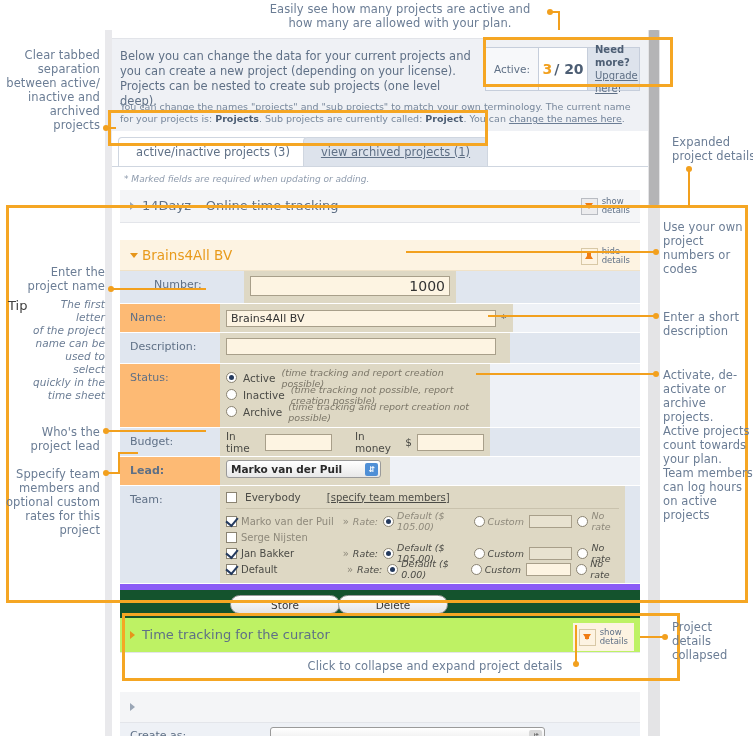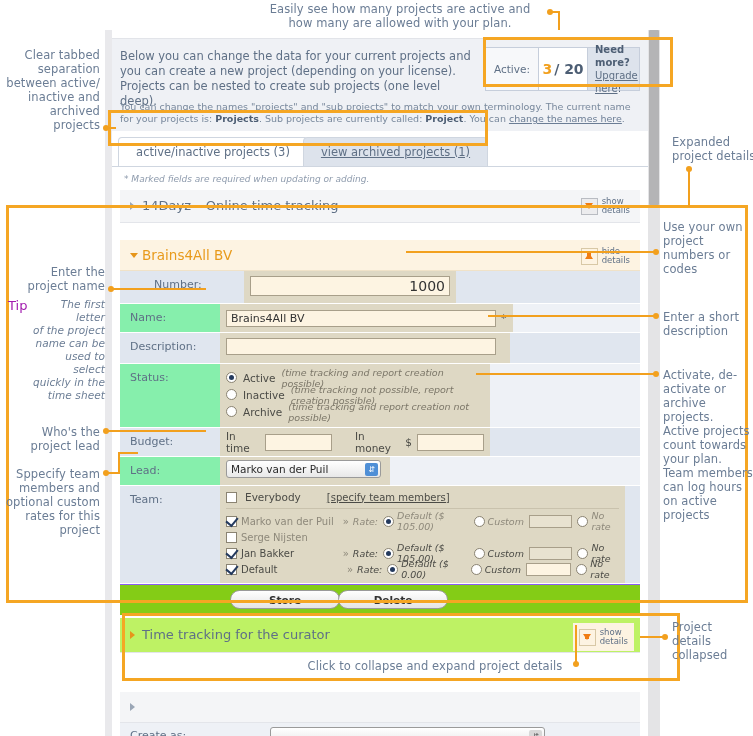--- a/index.html
+++ b/index.html
@@ -20,21 +20,21 @@
     font-family:"DejaVu Sans", sans-serif;
     font-size:11.5px;
     line-height:14px;
     letter-spacing:.1px;
   }
   .anno.right{text-align:right;}
   .anno.center{text-align:center;}
   .anno.left{text-align:left;}
   .anno.italic{font-style:italic;font-size:10.5px;line-height:13px;}
   .tipword{
-    color:#a21caf;font-size:13px;font-style:normal;
+    color:#404040;font-size:13px;font-style:normal;
   }
 
   
   .oline{background:#f2a01e;position:absolute;}
   .odot{
     position:absolute;width:6px;height:6px;border-radius:50%;
     background:#f2a01e;
   }
   .obox{
     position:absolute;border:3px solid #f5a623;background:transparent;
@@ -175,21 +175,21 @@
   }
   .exp-head .title{
     position:absolute;left:22px;top:7px;font-size:13.5px;color:#e89a1c;
   }
   .exp-head .detbtn .ic{background:#fdf3e2;border-color:#d8c8a6;}
 
   .frow{
     position:relative;display:flex;border-bottom:1px solid #ffffff;
     background:#e0e6ef;min-height:28px;
   }
-  .frow.alt{background:#86efac;}
+  .frow.alt{background:#fdba74;}
   .flabel{
     width:100px;flex:0 0 100px;padding:7px 0 0 10px;
     font-size:11px;color:#5f7086;box-sizing:border-box;
   }
   .ffield{
     flex:1;background:#ded8c4;padding:5px 6px;box-sizing:border-box;
   }
   .inp{
     background:#fdf4e2;border:1px solid #a89f8a;box-sizing:border-box;
     height:17px;font-family:"DejaVu Sans",sans-serif;font-size:11px;color:#333;
@@ -230,21 +230,21 @@
   .mname{margin-left:4px;width:130px;}
   .rsep{color:#8e897b;margin-right:4px;}
   .ritalic{font-style:italic;font-size:9.5px;}
   .rate-inp{
     width:55px;height:13px;background:#fdf4e2;border:1px solid #a89f8a;
     box-sizing:border-box;margin:0 5px;
   }
   .rate-inp.dim{background:#e8e2d0;}
 
   .btnrow{
-    background:#84cc16;height:30px;position:relative;border-top:1px solid #8b5cf6;font-weight:bold;
+    background:#14532d;height:30px;position:relative;border-top:6px solid #8b5cf6;
   }
   .pillbtn{
     position:absolute;top:5px;height:19px;width:110px;
     border:1px solid #9a9a9a;border-radius:10px;
     background:linear-gradient(#ffffff,#e4e4e4);
     display:flex;align-items:center;justify-content:center;
     font-size:10.5px;color:#333;box-sizing:border-box;
   }
 
   .sel{
@@ -402,21 +402,21 @@
       <div class="ffield" style="flex:0 0 270px;display:flex;align-items:center;gap:5px;">
         <span class="rl-name">In time</span>
         <div class="inp" style="width:72px;"></div>
         <span class="rl-name" style="margin-left:18px;">In money</span>
         <span class="rl-name">$</span>
         <div class="inp" style="width:72px;"></div>
       </div>
       <div style="flex:1;background:#e0e6ef;"></div>
     </div>
 
-    <div class="frow alt" style="height:26px;">
+    <div class="frow alt" style="height:26px;font-weight:bold;">
       <div class="flabel">Lead:</div>
       <div class="ffield" style="flex:0 0 170px;padding:3px 6px;">
         <div class="sel">
           <span>Marko van der Puil</span>
           <span class="spin">⇵</span>
         </div>
       </div>
       <div style="flex:1;background:#eef1f6;"></div>
     </div>
 

